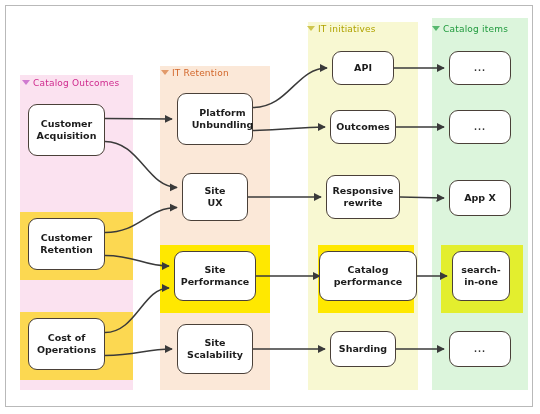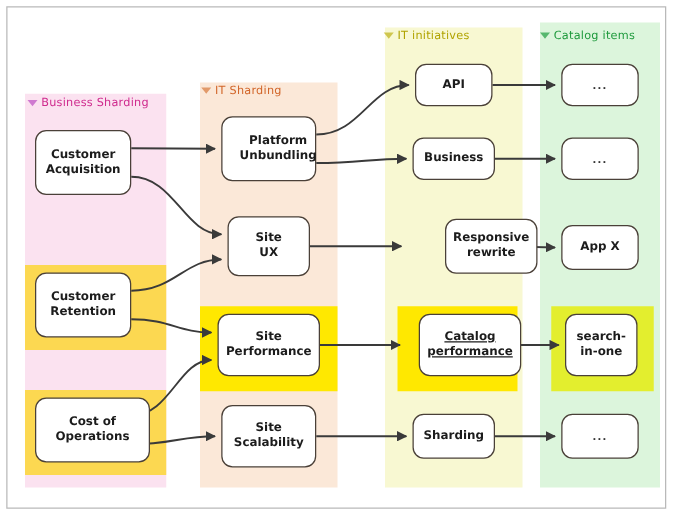--- a/index.html
+++ b/index.html
@@ -36,24 +36,24 @@
             pointer-events:none;}
 </style>
 </head>
 <body>
 
 <div id="canvas">
   <div id="frame"></div>
 
   <div id="lanes-layer">
       <div class="lane" style="left: 20px; top: 75px; width: 113px; height: 315px; background: rgb(251, 226, 240);"></div>
-      <div class="lane-title" style="left: 33px; top: 78px; color: rgb(207, 43, 142);">Business Sharding</div>
+      <div class="lane-title" style="left: 33px; top: 78px; color: rgb(207, 43, 142);">Catalog Outcomes</div>
       <div class="tri" style="left: 22px; top: 80px; border-top: 5px solid rgb(207, 122, 208);"></div>
       <div class="lane" style="left: 160px; top: 66px; width: 110px; height: 324px; background: rgb(251, 232, 216);"></div>
-      <div class="lane-title" style="left: 172px; top: 68px; color: rgb(210, 102, 42);">IT Sharding</div>
+      <div class="lane-title" style="left: 172px; top: 68px; color: rgb(210, 102, 42);">IT Retention</div>
       <div class="tri" style="left: 161px; top: 70px; border-top: 5px solid rgb(226, 154, 106);"></div>
       <div class="lane" style="left: 308px; top: 22px; width: 110px; height: 368px; background: rgb(248, 248, 210);"></div>
       <div class="lane-title" style="left: 318px; top: 24px; color: rgb(176, 163, 0);">IT initiatives</div>
       <div class="tri" style="left: 307px; top: 26px; border-top: 5px solid rgb(207, 198, 78);"></div>
       <div class="lane" style="left: 432px; top: 18px; width: 96px; height: 372px; background: rgb(220, 245, 220);"></div>
       <div class="lane-title" style="left: 443px; top: 24px; color: rgb(31, 154, 61);">Catalog items</div>
       <div class="tri" style="left: 432px; top: 26px; border-top: 5px solid rgb(87, 184, 111);"></div>
     </div>
   <div id="bands-layer">
       <div class="band" style="left: 20px; top: 212px; width: 113px; height: 68px; background: rgb(252, 216, 81);"></div>
@@ -91,21 +91,21 @@
 
   <div id="nodes-layer">
       <div class="node" style="left: 28px; top: 104px; width: 77px; height: 52px;">
         <span style="white-space: pre-line;">Customer
 Acquisition</span>
       </div>
       <div class="node" style="left: 28px; top: 218px; width: 77px; height: 52px;">
         <span style="white-space: pre-line;">Customer
 Retention</span>
       </div>
-      <div class="node" style="left: 28px; top: 318px; width: 92px; height: 52px;">
+      <div class="node" style="left: 28px; top: 318px; width: 77px; height: 52px;">
         <span style="white-space: pre-line;">Cost of
 Operations</span>
       </div>
       <div class="node" style="left: 177px; top: 93px; width: 76px; height: 52px;">
         <span style="white-space: pre-line; margin-left: 15px;">Platform
 Unbundling</span>
       </div>
       <div class="node" style="left: 182px; top: 173px; width: 66px; height: 48px;">
         <span style="white-space: pre-line;">Site
 UX</span>
@@ -115,27 +115,27 @@
 Performance</span>
       </div>
       <div class="node" style="left: 177px; top: 324px; width: 76px; height: 50px;">
         <span style="white-space: pre-line;">Site
 Scalability</span>
       </div>
       <div class="node" style="left: 332px; top: 51px; width: 62px; height: 34px;">
         <span style="white-space: pre-line;">API</span>
       </div>
       <div class="node" style="left: 330px; top: 110px; width: 66px; height: 34px;">
-        <span style="white-space: pre-line;">Business</span>
+        <span style="white-space: pre-line;">Outcomes</span>
       </div>
-      <div class="node" style="left: 326px; top: 175px; width: 74px; height: 44px; margin-left: 30px;">
+      <div class="node" style="left: 326px; top: 175px; width: 74px; height: 44px;">
         <span style="white-space: pre-line;">Responsive
 rewrite</span>
       </div>
-      <div class="node" style="left: 335px; top: 251px; width: 82px; height: 50px; text-decoration: underline;">
+      <div class="node" style="left: 319px; top: 251px; width: 98px; height: 50px;">
         <span style="white-space: pre-line;">Catalog
 performance</span>
       </div>
       <div class="node" style="left: 330px; top: 331px; width: 66px; height: 36px;">
         <span style="white-space: pre-line;">Sharding</span>
       </div>
       <div class="dots" style="left: 449px; top: 51px; width: 62px; height: 34px;">
         <span style="white-space: pre-line;">...</span>
       </div>
       <div class="dots" style="left: 449px; top: 110px; width: 62px; height: 34px;">

